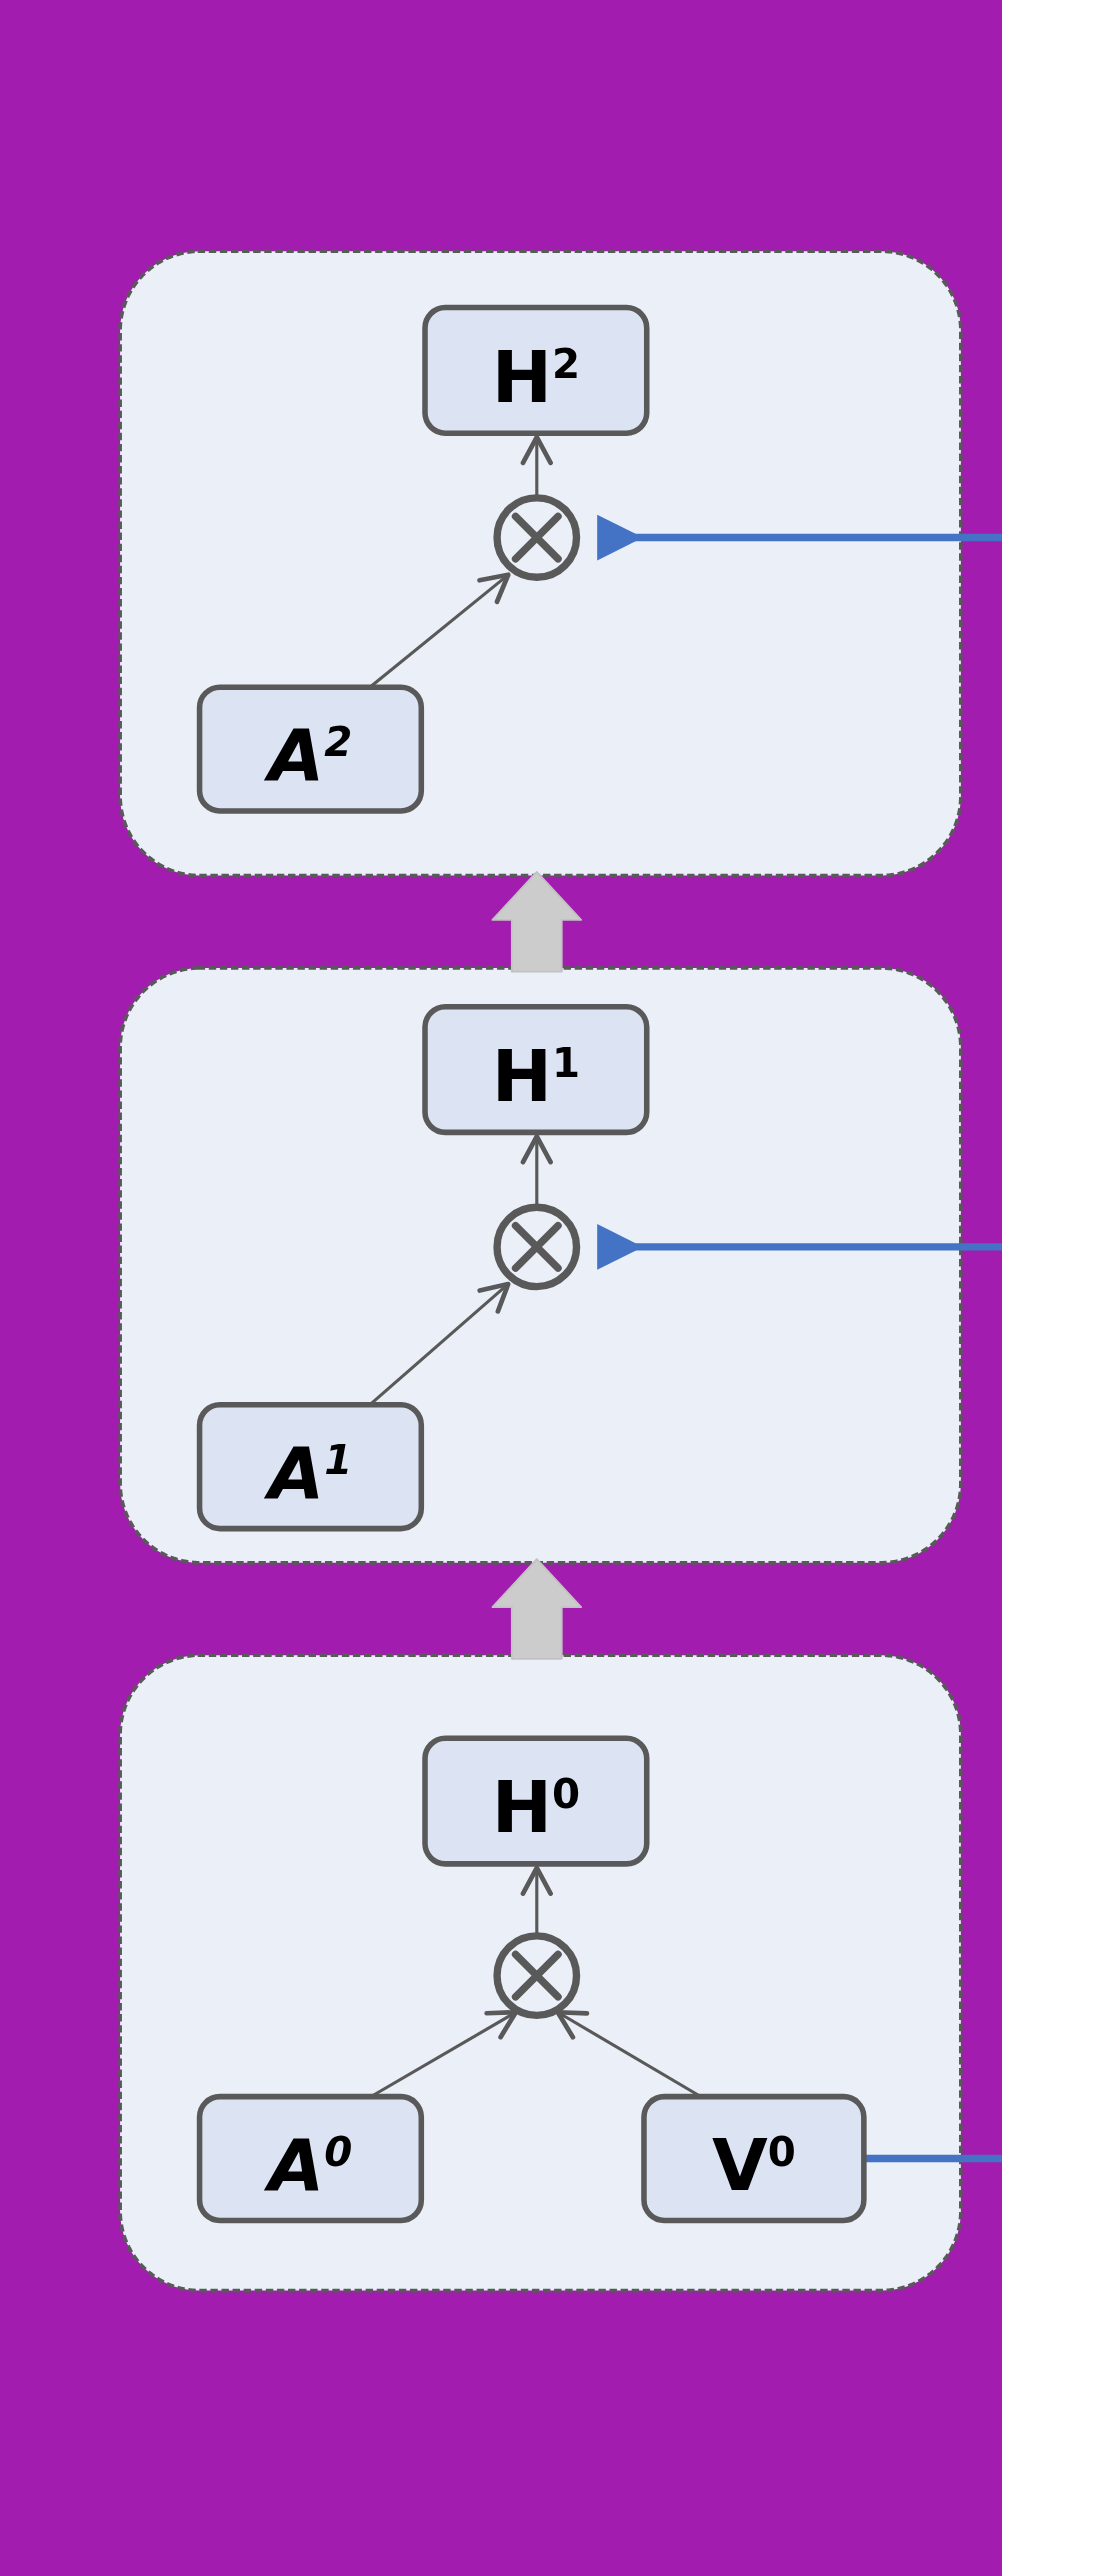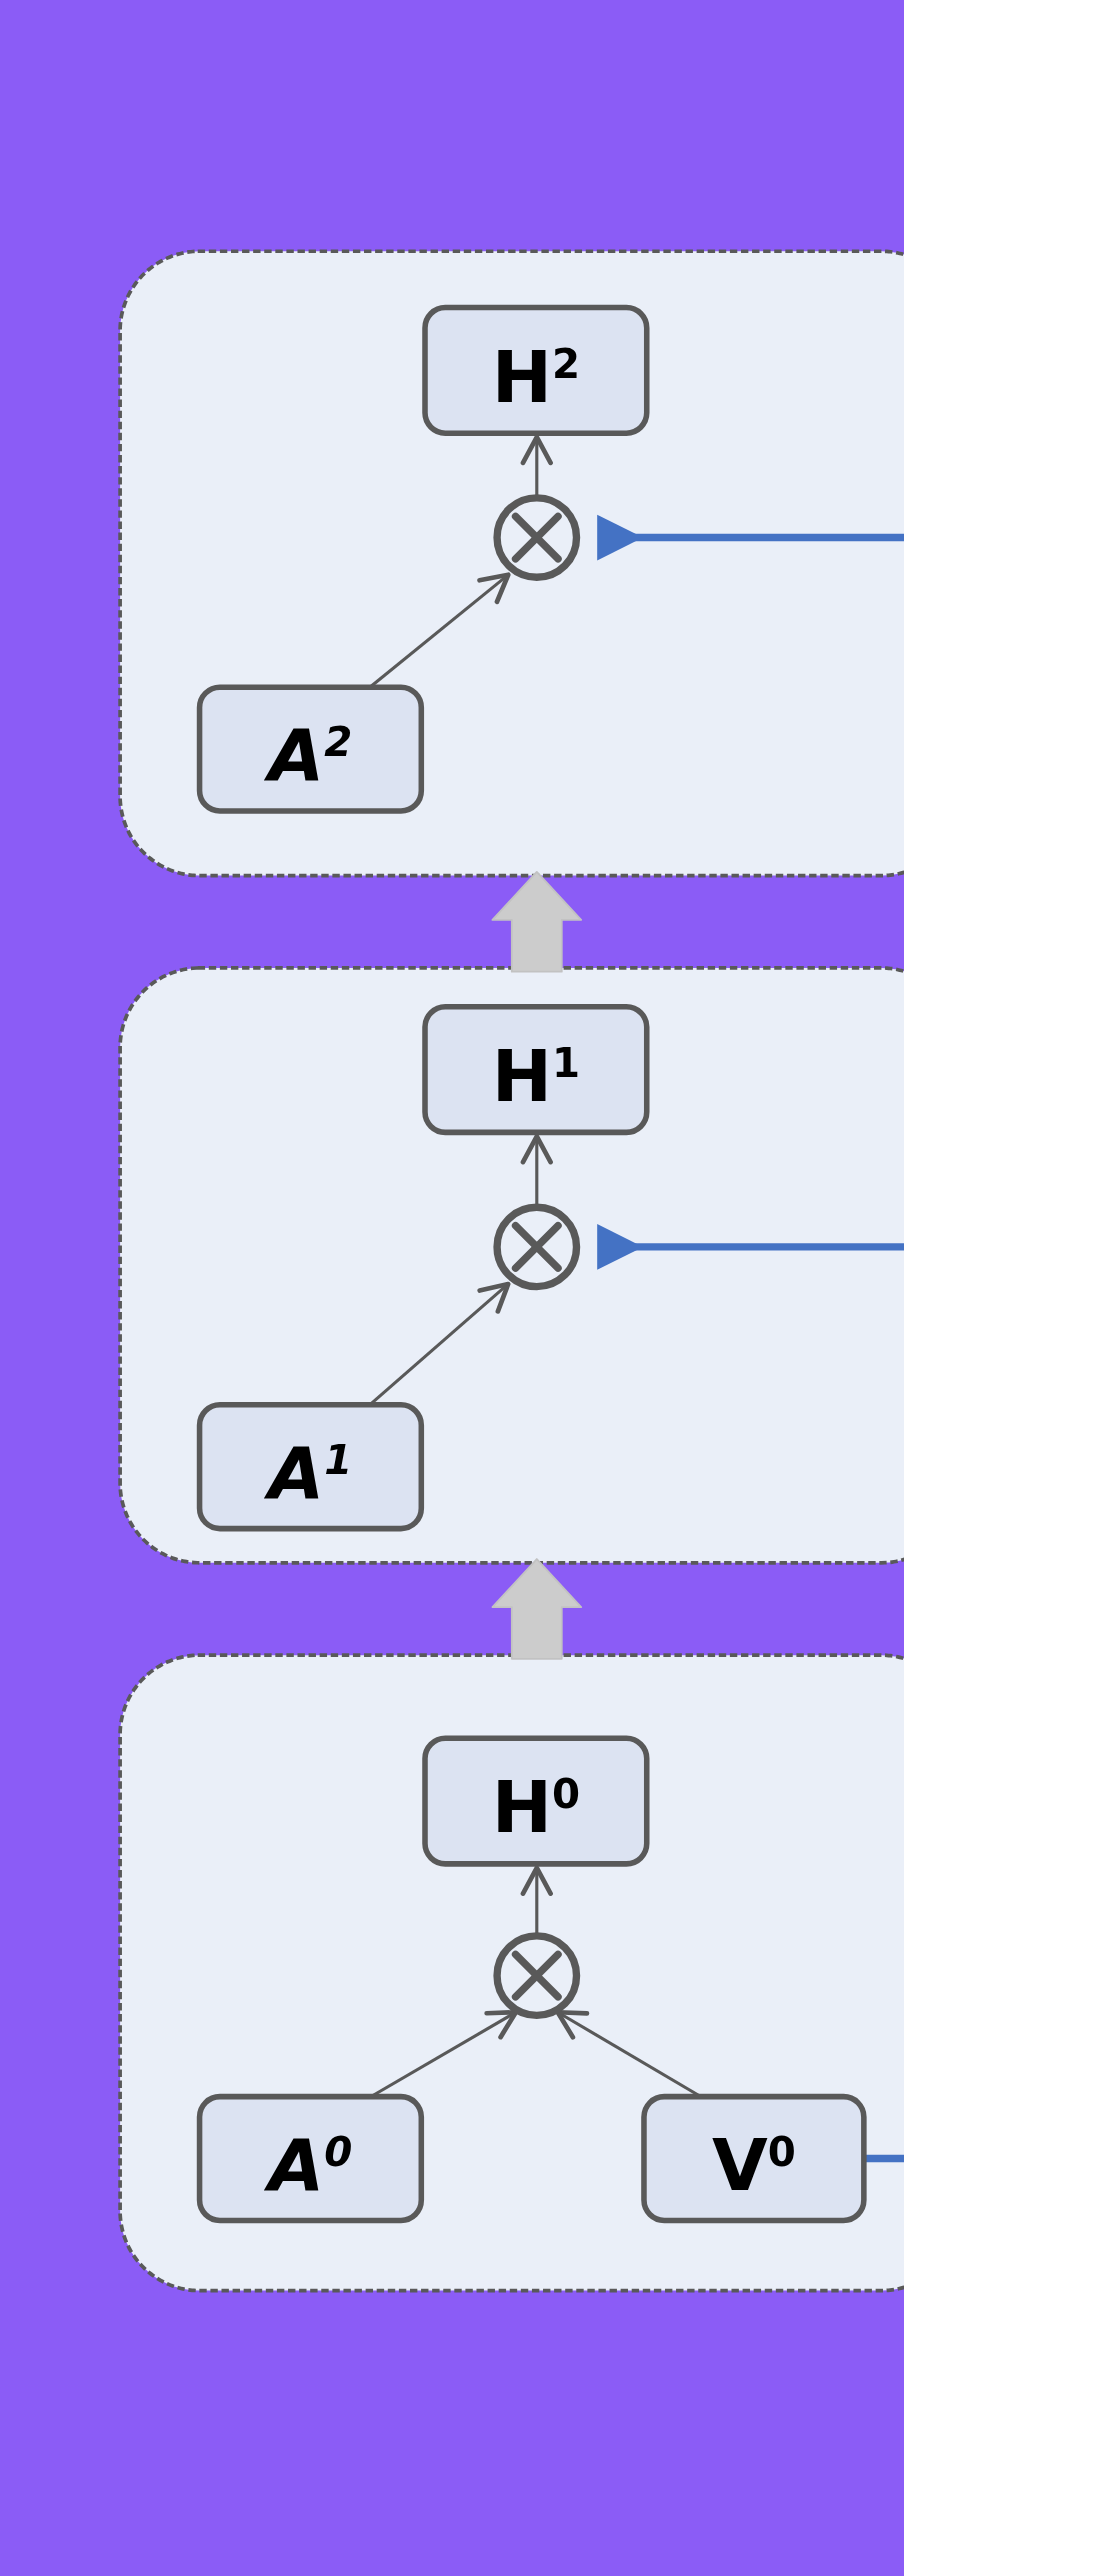--- a/index.html
+++ b/index.html
@@ -6,23 +6,23 @@
   html, body {
     margin: 0;
     padding: 0;
     background: #ffffff;
   }
   body {
     font-family: "DejaVu Sans", sans-serif;
   }
   #stage {
     position: relative;
-    width: 904px;
+    width: 1002px;
     height: 2576px;
-    background: #8b5cf6;
+    background: #a21caf;
     overflow: hidden;
   }
   #stage svg.layer {
     position: absolute;
     top: 0;
     left: 0;
     width: 1105px;
     height: 2576px;
     overflow: visible;
   }

